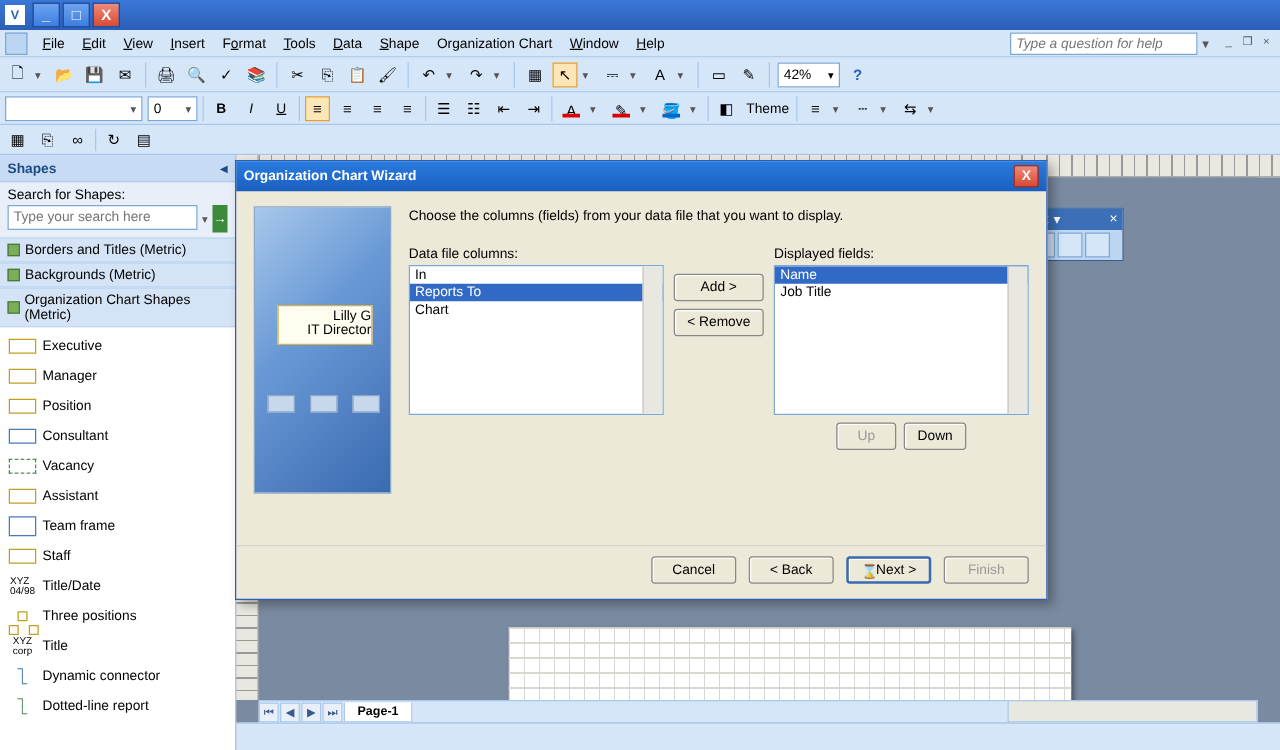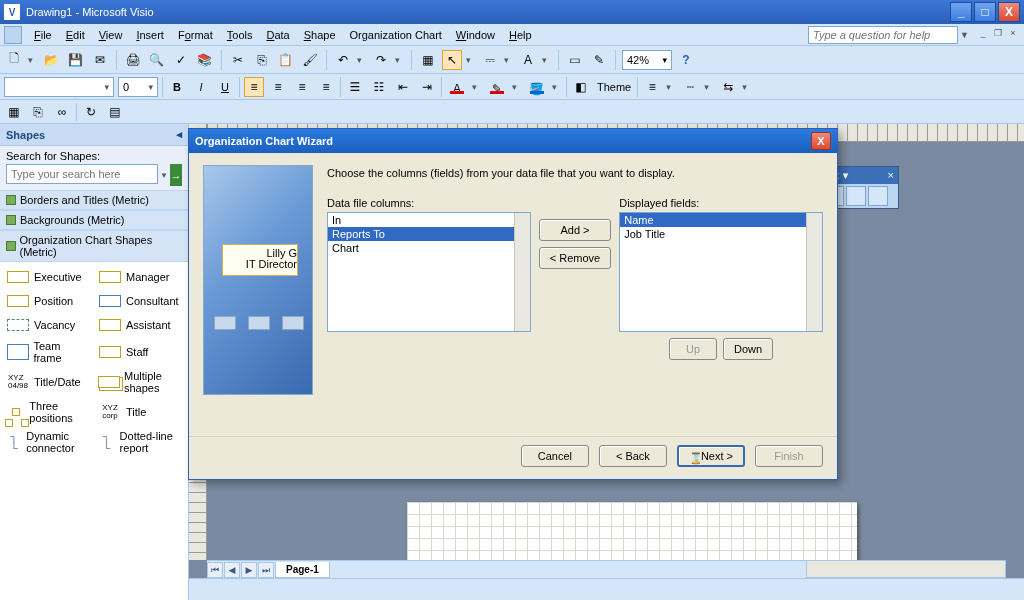--- a/index.html
+++ b/index.html
@@ -39,21 +39,21 @@
   .workspace { position: absolute; top: 124px; left: 0; right: 0; bottom: 0; display: flex; }
   .shapes-panel { width: 189px; background: #eef3fb; border-right: 1px solid #a8c8eb; display: flex; flex-direction: column; }
   .shapes-header { background: #c7dcf4; padding: 4px 6px; font-weight: bold; color: #1e4a82; border-bottom: 1px solid #a8c8eb; display: flex; align-items: center; }
   .shapes-header .toggle { margin-left: auto; color: #1e4a82; }
   .search-area { background: #e8eff9; padding: 4px 6px; }
   .search-row { display: flex; gap: 2px; margin-top: 2px; }
   .search-input { flex: 1; height: 20px; border: 1px solid #7da8d6; background: #fff; padding: 0 4px; color: #888; }
   .search-go { width: 22px; height: 22px; background: #3a8a3a; color: #fff; display: flex; align-items: center; justify-content: center; font-weight: bold; }
   .stencil-header { background: #d4e4f6; padding: 3px 6px; border-top: 1px solid #bcd5f0; border-bottom: 1px solid #bcd5f0; font-size: 10px; display: flex; align-items: center; gap: 4px; }
   .stencil-icon { width: 10px; height: 10px; background: #7aaf5a; border: 1px solid #4a7a3a; }
-  .shapes-grid { flex: 1; background: #fff; padding: 4px; display: grid; grid-template-columns: 1fr 1fr; gap: 2px 4px; align-content: start; }
+  .shapes-grid { flex: 1; background: #fff; padding: 4px; display: grid; grid-template-columns: 1fr; gap: 2px 4px; align-content: start; }
   .shape-item { display: flex; align-items: center; gap: 4px; padding: 2px; font-size: 10px; }
   .shape-glyph { width: 24px; height: 18px; display: flex; align-items: center; justify-content: center; }
   .sg-box { width: 22px; height: 12px; border: 1.5px solid #c0a020; background: #fff; }
   .sg-box.blue { border-color: #4a7ab8; }
   .sg-box.dash { border-style: dashed; border-color: #5a8a5a; }
   .sg-texticon { font-size: 8px; line-height: 8px; }
 
   .canvas-area { flex: 1; background: #7a8aa0; position: relative; }
   .ruler-h { position: absolute; top: 0; left: 18px; right: 0; height: 18px; background: #e8e8e0; border-bottom: 1px solid #999; background-image: repeating-linear-gradient(to right, #999 0, #999 1px, transparent 1px, transparent 10px); }
   .ruler-v { position: absolute; top: 18px; left: 0; width: 18px; bottom: 40px; background: #e8e8e0; border-right: 1px solid #999; background-image: repeating-linear-gradient(to bottom, #999 0, #999 1px, transparent 1px, transparent 10px); }
@@ -97,21 +97,20 @@
   .btn.default { border: 2px solid #3a6ab0; line-height: 18px; }
   .updown { display: flex; gap: 6px; justify-content: center; margin-top: 6px; }
   .modal-footer { padding: 8px 14px 12px 14px; display: flex; justify-content: flex-end; gap: 10px; border-top: 1px solid #d8d4c8; }
   .next-icon { display: inline-block; width: 10px; height: 12px; vertical-align: -2px; margin-right: 2px; }
 </style>
 </head>
 <body>
 
 <div class="titlebar">
   <div class="app-icon">V</div>
-  <div class="title">Drawing1 - Microsoft Visio</div>
   <div class="win-btns">
     <div class="win-btn wb-min">_</div>
     <div class="win-btn wb-max">□</div>
     <div class="win-btn wb-close">X</div>
   </div>
 </div>
 
 <div class="menubar">
   <div class="menu-icon"></div>
   <div class="menu-item"><u>F</u><span>ile</span></div>
@@ -306,26 +305,20 @@
             <div class="sg-box"></div>
           </div>
           <span>Staff</span>
         </div>
       <div class="shape-item">
           <div class="shape-glyph sg-texticon">XYZ<br>04/98</div>
           <span>Title/Date</span>
         </div>
       <div class="shape-item">
           <div class="shape-glyph">
-            <div class="sg-box" style="box-shadow:2px 2px 0 #fff,2px 2px 0 1px #c0a020"></div>
-          </div>
-          <span>Multiple shapes</span>
-        </div>
-      <div class="shape-item">
-          <div class="shape-glyph">
             <div class="sg-box" style="width:8px;height:8px;position:relative">
               <div style="position:absolute;top:10px;left:-8px;width:8px;height:8px;border:1.5px solid #c0a020"></div>
               <div style="position:absolute;top:10px;left:8px;width:8px;height:8px;border:1.5px solid #c0a020"></div>
             </div>
           </div>
           <span>Three positions</span>
         </div>
       <div class="shape-item">
           <div class="shape-glyph sg-texticon">XYZ<br>corp</div>
           <span>Title</span>

